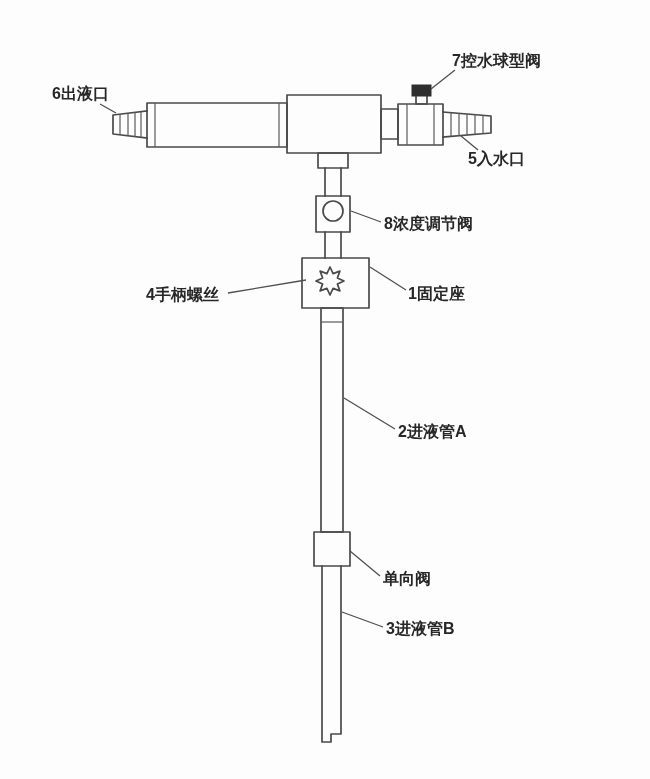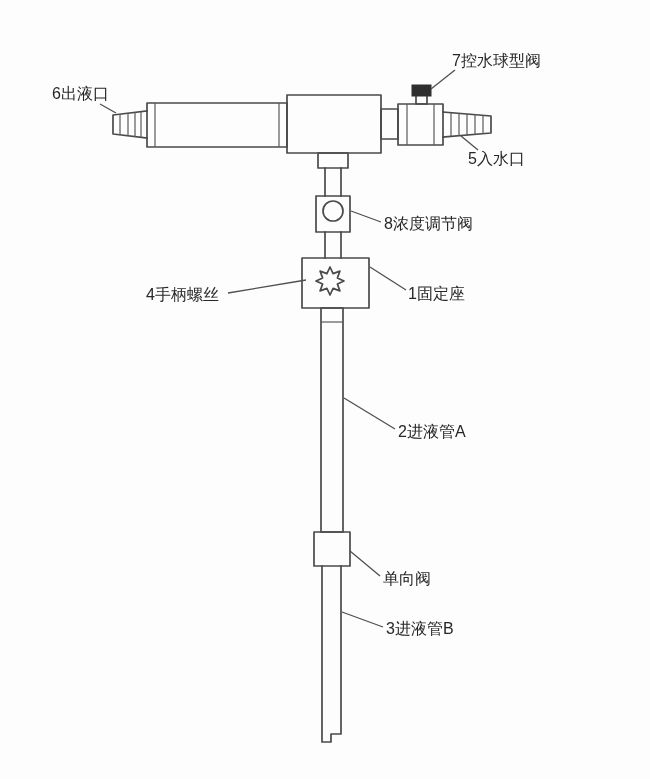--- a/index.html
+++ b/index.html
@@ -7,20 +7,21 @@
     padding: 0;
     background: #ffffff;
   }
   .page {
     width: 650px;
     height: 779px;
     background: #fdfdfd;
     position: relative;
     overflow: hidden;
     font-family: "Liberation Sans", sans-serif;
+    font-weight: bold;
   }
   svg { display: block; }
   .ln {
     stroke: #4a4a4a;
     stroke-width: 1.7;
     fill: none;
     stroke-linecap: square;
     stroke-linejoin: round;
   }
   .thin {

